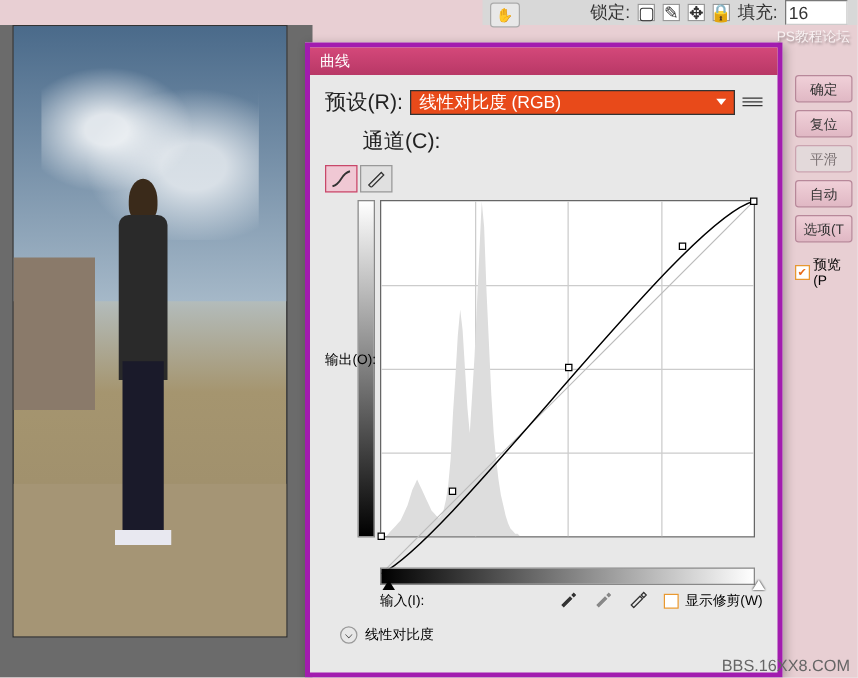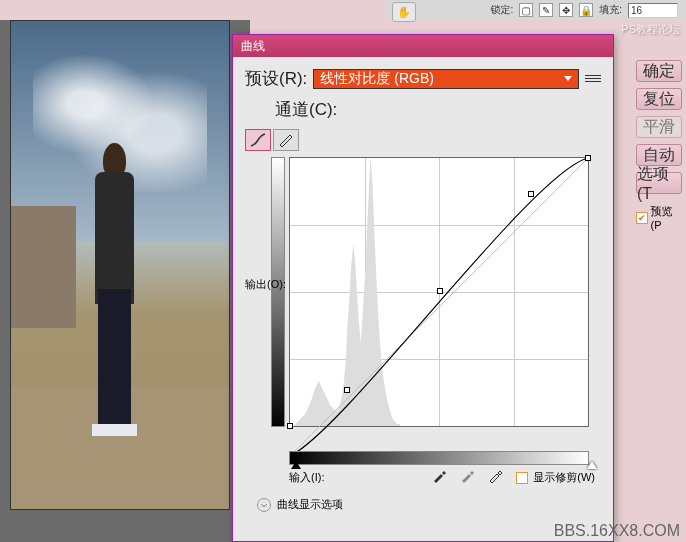--- a/index.html
+++ b/index.html
@@ -9,28 +9,28 @@
 .sky { position: absolute; top: 0; left: 0; right: 0; height: 45%; background: linear-gradient(to bottom, #4a6a8a, #a5b8c8); }
 .clouds { position: absolute; top: 5%; left: 10%; width: 80%; height: 30%; background: radial-gradient(ellipse at 30% 40%, rgba(255,255,255,0.8) 10%, transparent 40%), radial-gradient(ellipse at 70% 60%, rgba(255,255,255,0.7) 15%, transparent 50%); }
 .person { position: absolute; left: 30%; top: 25%; width: 35%; height: 60%; }
 .head { position: absolute; top: 0; left: 35%; width: 30%; height: 12%; background: #3a2a1a; border-radius: 50% 50% 40% 40%; }
 .body { position: absolute; top: 10%; left: 25%; width: 50%; height: 45%; background: #2a2a2a; border-radius: 8px 8px 0 0; }
 .legs { position: absolute; top: 50%; left: 28%; width: 44%; height: 48%; background: #1a1a2a; }
 .shoes { position: absolute; bottom: 0; left: 20%; width: 60%; height: 4%; background: #e8e8f0; }
 .buildings { position: absolute; top: 38%; left: 0; width: 30%; height: 25%; background: #8a7a6a; }
 .ground { position: absolute; bottom: 0; left: 0; right: 0; height: 25%; background: #a59575; }
 
-.top-bar { position: absolute; top: 0; right: 0; height: 20px; width: 300px; background: #d8d8d8; display: flex; align-items: center; justify-content: flex-end; padding: 0 8px; gap: 6px; font-size: 10px; color: #333; }
+.top-bar { position: absolute; top: 0; right: 0; height: 20px; width: 300px; background: #d8d8d8; display: flex; align-items: center; justify-content: flex-end; padding: 0 8px; gap: 6px; font-size: 14px; color: #333; }
 .top-bar .icon { width: 14px; height: 14px; border: 1px solid #999; display: inline-flex; align-items: center; justify-content: center; background: #fff; }
 .top-bar .lock-val { width: 50px; border: 1px inset #ccc; background: #fff; padding: 1px 2px; }
 
 .watermark { position: absolute; top: 22px; right: 6px; color: #fff; font-size: 11px; font-weight: normal; text-shadow: 1px 1px 2px rgba(0,0,0,0.5); opacity: 0.7; z-index: 200; }
-.watermark2 { position: absolute; bottom: 2px; right: 6px; color: #666; font-size: 16px; z-index: 200; }
-
-.dialog { position: absolute; left: 232px; top: 34px; width: 382px; height: 508px; background: #e8e8e8; border: 1px solid #a21caf; box-shadow: 2px 2px 8px rgba(0,0,0,0.3); z-index: 100; }
+.watermark2 { position: absolute; bottom: 2px; right: 6px; color: #666; font-size: 13px; z-index: 200; }
+
+.dialog { position: absolute; left: 244px; top: 34px; width: 382px; height: 508px; background: #e8e8e8; border: 4px solid #a21caf; box-shadow: 2px 2px 8px rgba(0,0,0,0.3); z-index: 100; }
 .title-bar { height: 22px; background: linear-gradient(to bottom, #d4487a, #b83866); color: #fff; padding: 3px 8px; font-size: 12px; display: flex; align-items: center; }
 .dialog-body { padding: 10px 12px; }
 .row { display: flex; align-items: center; margin-bottom: 8px; gap: 6px; }
 .label { font-size: 17px; color: #222; }
 .preset-select { flex: 1; height: 20px; background: #e84a1a; color: #fff; border: 1px solid #333; padding: 2px 6px; font-size: 14px; display: flex; align-items: center; justify-content: space-between; }
 .preset-select .arrow { width: 0; height: 0; border-left: 4px solid transparent; border-right: 4px solid transparent; border-top: 5px solid #fff; }
 .menu-icon { width: 16px; height: 16px; display: flex; flex-direction: column; justify-content: center; gap: 2px; }
 .menu-icon div { height: 1px; background: #333; }
 .channel-select { width: 100px; height: 18px; border: 1px solid #888; background: #fff; padding: 1px 4px; font-size: 11px; display: flex; align-items: center; justify-content: space-between; }
 .channel-select .arrow { width: 0; height: 0; border-left: 4px solid transparent; border-right: 4px solid transparent; border-top: 5px solid #333; }
@@ -56,21 +56,21 @@
 .eyedroppers { position: absolute; left: 140px; bottom: -38px; display: flex; gap: 8px; }
 .eyedrop { width: 20px; height: 18px; display: flex; align-items: center; justify-content: center; }
 
 .show-clip { position: absolute; right: 4px; bottom: -38px; display: flex; align-items: center; gap: 5px; font-size: 11px; margin-left: 33px; }
 .checkbox { width: 12px; height: 12px; border: 1px solid #e89830; background: #fff; }
 
 .expand-row { margin-top: 50px; display: flex; align-items: center; gap: 6px; padding-left: 12px; }
 .expand-chev { width: 14px; height: 14px; border: 1px solid #999; border-radius: 50%; display: flex; align-items: center; justify-content: center; font-size: 8px; }
 
 .side-buttons { position: absolute; right: 0; top: 56px; width: 54px; display: flex; flex-direction: column; gap: 6px; padding: 4px; z-index: 50; }
-.side-btn { height: 22px; background: linear-gradient(to bottom, #f0d0d8, #e0b8c4); border: 1px solid #b8889a; border-radius: 3px; display: flex; align-items: center; justify-content: center; font-size: 16px; color: #333; }
+.side-btn { height: 22px; background: linear-gradient(to bottom, #f0d0d8, #e0b8c4); border: 1px solid #b8889a; border-radius: 3px; display: flex; align-items: center; justify-content: center; font-size: 11px; color: #333; text-align: right; }
 .side-btn.disabled { opacity: 0.6; background: #e0e0e0; }
 .preview-chk { display: flex; align-items: center; gap: 3px; margin-top: 4px; font-size: 11px; }
 .chk-on { width: 12px; height: 12px; border: 1px solid #e89830; background: #fff; display: flex; align-items: center; justify-content: center; color: #e86818; font-size: 9px; }
 
 .tab-icon { position: absolute; right: 270px; top: 2px; width: 24px; height: 20px; background: #e8e8e8; border: 1px solid #aaa; border-radius: 3px; display: flex; align-items: center; justify-content: center; z-index: 60; }
 </style>
 </head>
 <body>
 
 <div class="tab-icon">✋</div>
@@ -195,16 +195,16 @@
           </div>
       </div>
       <div class="show-clip">
         <span class="checkbox"></span>
         <span>显示修剪(W)</span>
       </div>
     </div>
 
     <div class="expand-row">
       <span class="expand-chev">⌵</span>
-      <span>曲线显示选项</span>
+      <span>线性对比度</span>
     </div>
   </div>
 </div>
 
 </body></html>

